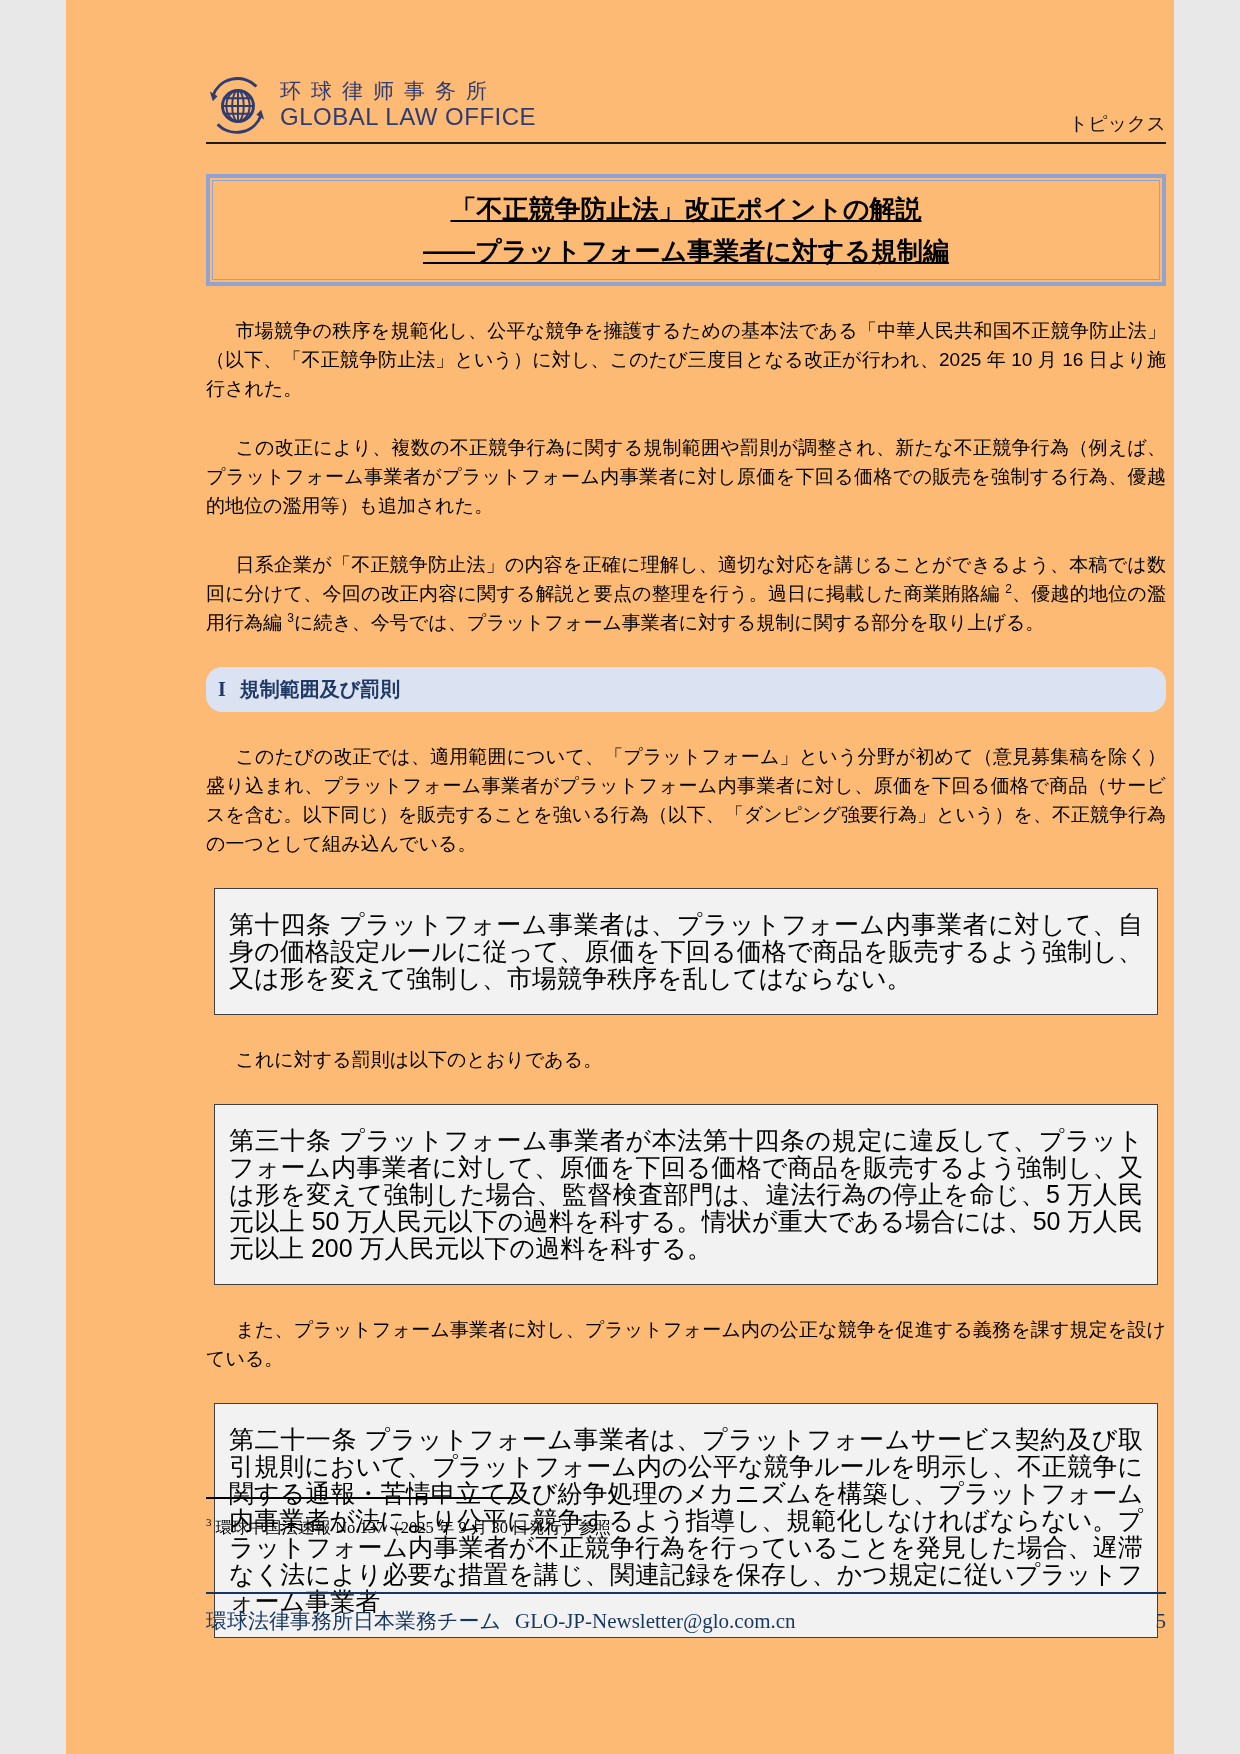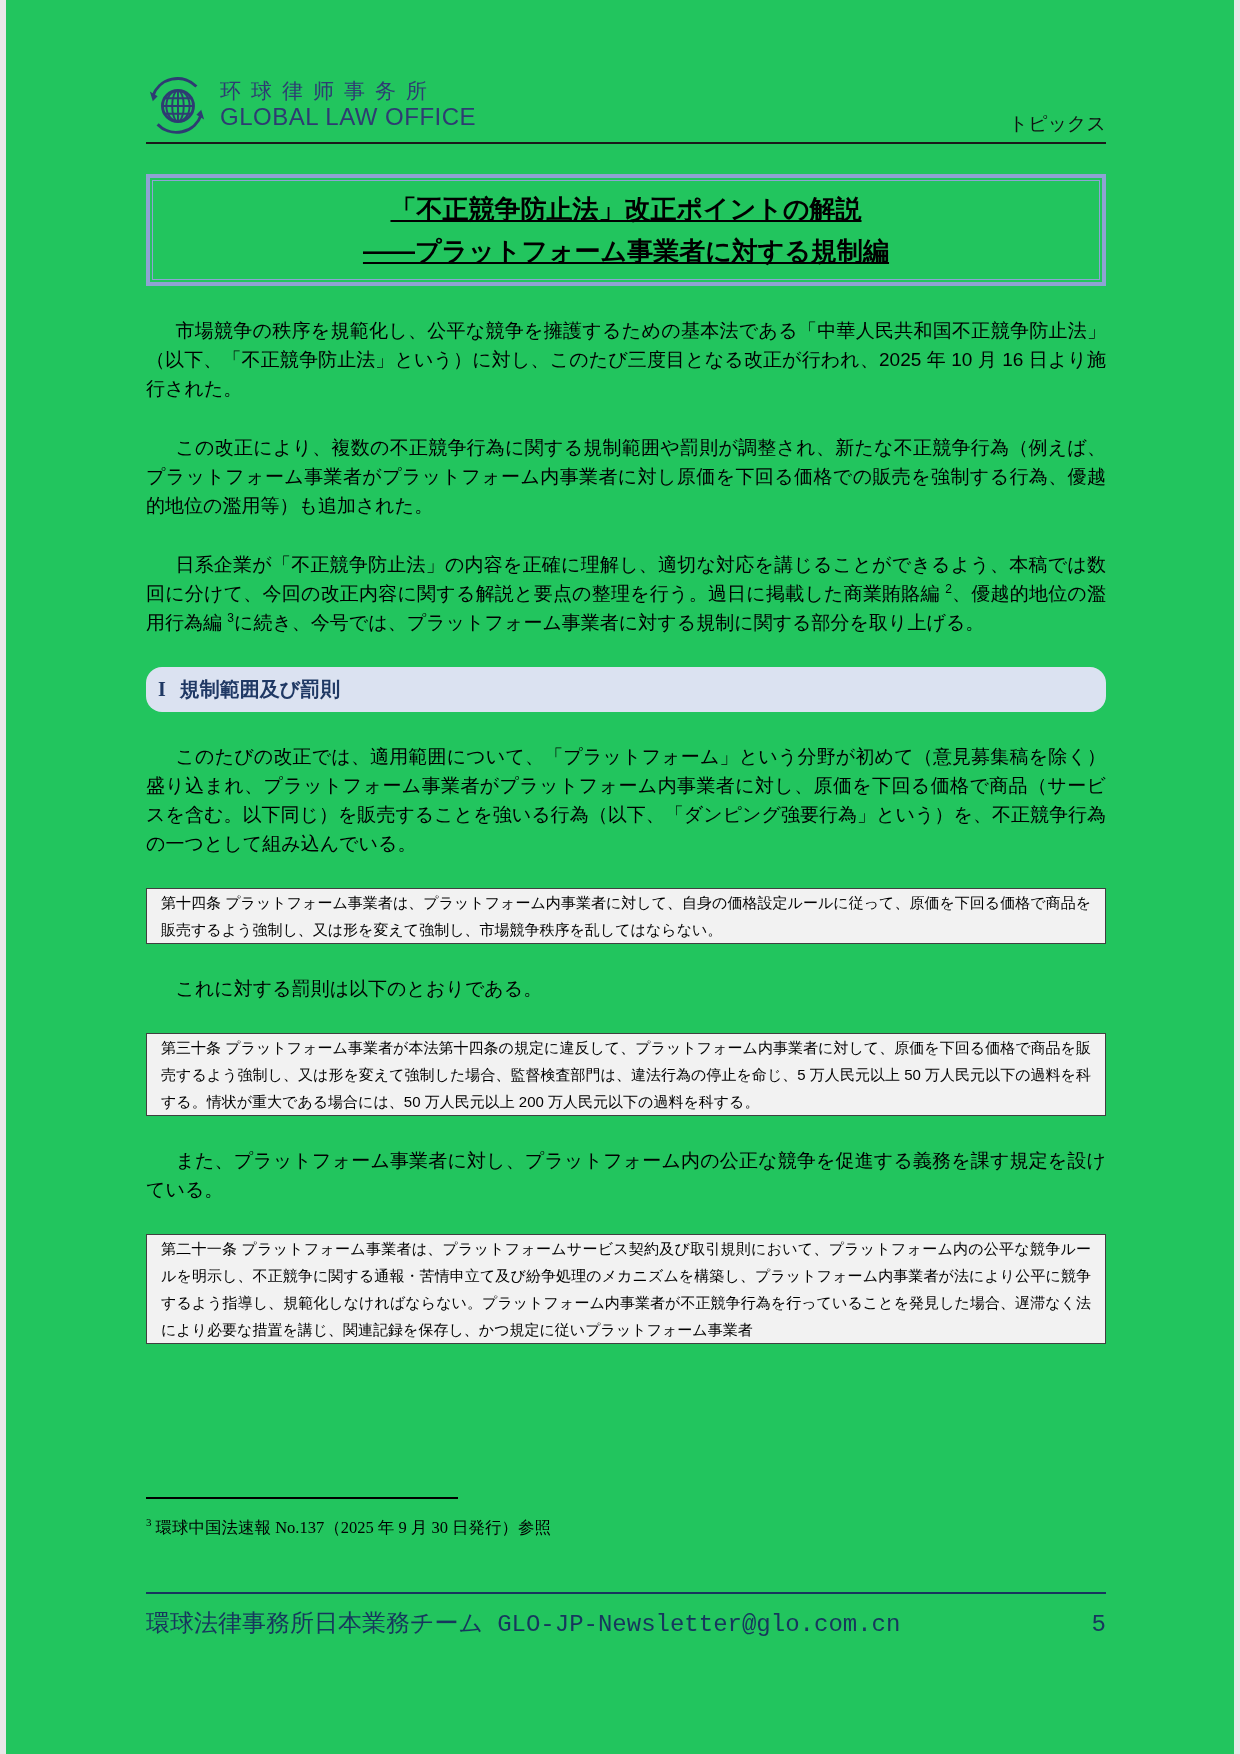--- a/index.html
+++ b/index.html
@@ -1,19 +1,19 @@
 <!DOCTYPE html>
 <html lang="ja"><head>
 <meta charset="utf-8">
 <style>
   html,body{margin:0;padding:0;background:#e8e8e8;}
   .page{
     position:relative;
-    width:1228px;height:1754px;
-    background:#22c55e;
+    width:1108px;height:1754px;
+    background:#fdba74;
     margin:0 auto;
     font-family:"Liberation Sans",sans-serif;
     color:#000;
     overflow:hidden;
   }
   .content{position:absolute;left:140px;top:0;width:960px;}
 
   
   .header{position:relative;height:142px;border-bottom:2px solid #1a1a1a;}
   .logo-row{position:absolute;left:0;top:74px;display:flex;align-items:center;gap:12px;}
@@ -30,35 +30,35 @@
   
   .para{font-size:19px;line-height:29px;text-align:justify;text-indent:1.55em;margin:30px 0;}
   .para sup{font-size:12px;line-height:0;}
 
   
   .section-bar{background:#dbe2f1;color:#1f3864;font-weight:700;font-size:20px;
     padding:9px 12px;margin:30px 0;border-radius:16px;}
   .section-num{font-family:"Liberation Serif",serif;margin-right:14px;}
 
   
-  .qbox{background:#f2f2f2;border:1px solid #404040;padding:0 14px;
-    font-size:15px;line-height:27px;text-align:justify;margin:24px 0;}
+  .qbox{background:#f2f2f2;border:1px solid #404040;padding:22px 14px;
+    font-size:25px;line-height:27px;text-align:justify;margin:24px 8px;}
 
   
   .footnotes{position:absolute;left:140px;top:1497px;width:960px;
     font-family:"Liberation Serif",serif;font-size:16.5px;color:#000;}
   .fn-sep{width:312px;border-top:2px solid #000;margin-bottom:10px;}
   .fn-line{line-height:27px;}
   .fn-line sup{font-size:11px;margin-right:4px;}
 
   
   .footer{position:absolute;left:140px;top:1592px;width:960px;
     border-top:2px solid #17365d;padding-top:13px;
     display:flex;justify-content:space-between;align-items:baseline;
-    color:#17365d;font-family:Liberation Mono, monospace;font-size:24px;}
+    color:#17365d;font-family:Liberation Serif, serif;font-size:21px;}
   .footer-left span{margin-right:14px;}
   .page-num{color:#17365d;}
 </style>
 </head>
 <body>
 
 <div class="page">
   <div class="content">
 
     <div class="header">

